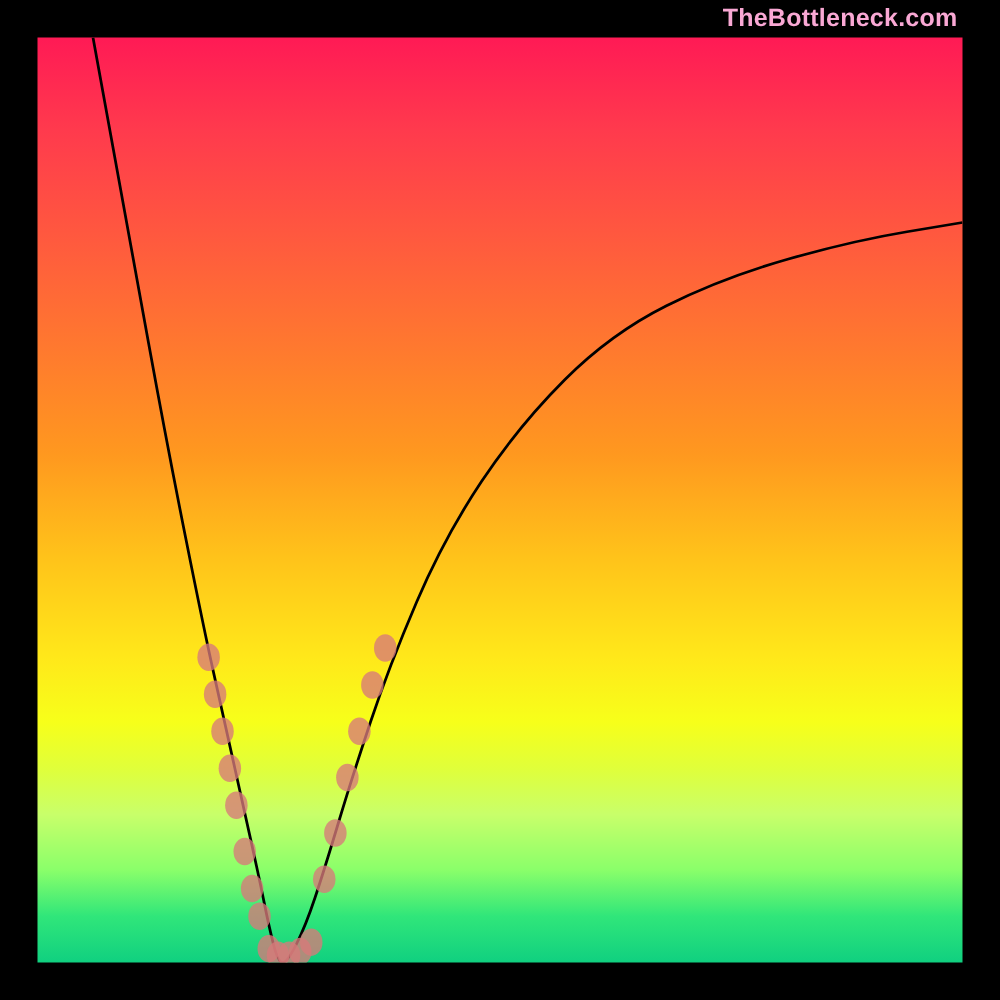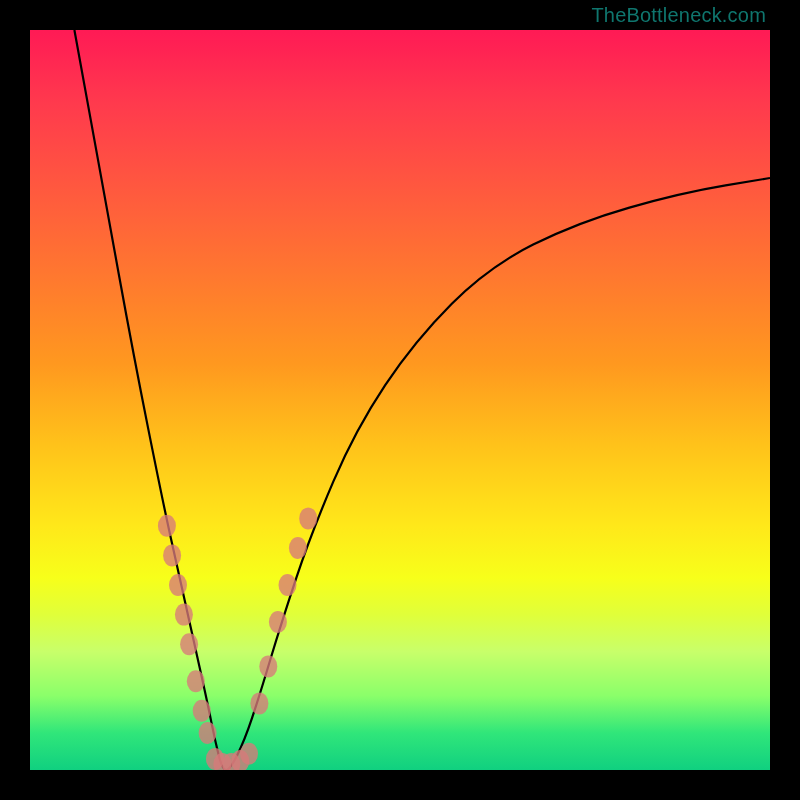--- a/index.html
+++ b/index.html
@@ -39,23 +39,23 @@
       #c8ff6a 84%,
       #8aff6a 90%,
       #30e67a 95%,
       #10d080 100%
     );
   }
   .watermark {
     position: absolute;
     top: 4px;
     right: 34px;
-    color: #0f766e;
+    color: #f9a8d4;
     font-size: 20px;
-    font-weight: 400;
+    font-weight: 700;
     letter-spacing: 0.2px;
     z-index: 20;
   }
   svg.curve {
     position: absolute;
     left: 0;
     top: 0;
     width: 740px;
     height: 740px;
     z-index: 10;

